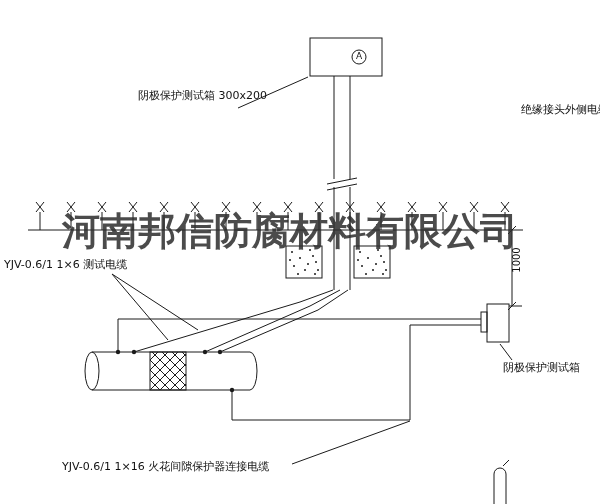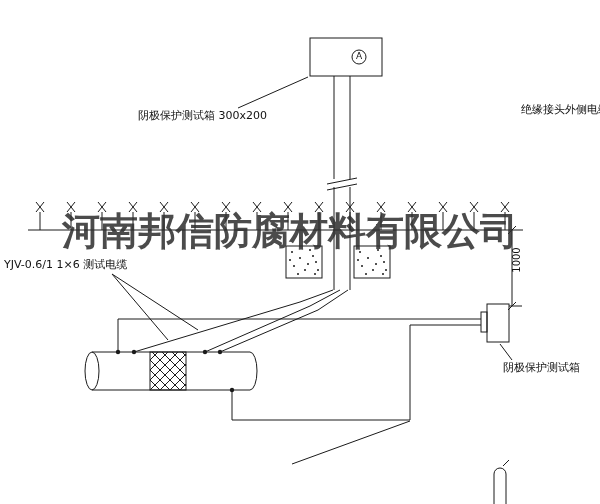--- a/index.html
+++ b/index.html
@@ -3,21 +3,21 @@
 <meta charset="utf-8">
 <style>
   html,body{margin:0;padding:0;background:#888;}
   #stage{
     position:relative;width:600px;height:504px;background:#ffffff;
     overflow:hidden;font-family:"DejaVu Sans","Liberation Sans",sans-serif;
     color:#1b1b1b;
   }
   #linework{position:absolute;left:0;top:0;width:600px;height:504px;}
   .lbl{position:absolute;font-size:11px;line-height:13px;white-space:nowrap;color:#111;}
-  .lbl-test-box{left:115px;top:109px;padding-left:23px;}
+  .lbl-test-box{left:115px;top:89px;padding-left:23px;}
   .lbl-outer-cable{left:521px;top:103px;}
   .lbl-test-cable{left:4px;top:258px;}
   .lbl-protector{left:503px;top:361px;}
   .lbl-connect-cable{left:62px;top:460px;}
   .dim-text{
     position:absolute;left:500px;top:254px;width:34px;text-align:center;
     font-size:10px;line-height:12px;transform:rotate(-90deg);color:#111;
   }
   .ammeter-letter{
     position:absolute;left:353px;top:51px;width:12px;text-align:center;
@@ -172,18 +172,19 @@
     <g>
       <path d="M494,504 L494,474 A6,6 0 0 1 506,474 L506,504"></path>
       <line x1="503" y1="466" x2="509" y2="460"></line>
     </g>
   </svg>
 
   <div class="lbl lbl-test-box">阴极保护测试箱 300x200</div>
   <div class="lbl lbl-outer-cable">绝缘接头外侧电缆</div>
   <div class="lbl lbl-test-cable">YJV-0.6/1 1×6 测试电缆</div>
   <div class="lbl lbl-protector">阴极保护测试箱</div>
+  <div class="lbl lbl-connect-cable">YJV-0.6/1 1×16 火花间隙保护器连接电缆</div>
   <div class="dim-text">1000</div>
   <div class="ammeter-letter">A</div>
 
   <div class="watermark">河南邦信防腐材料有限公司</div>
 
 </div>
 
 </body></html>

